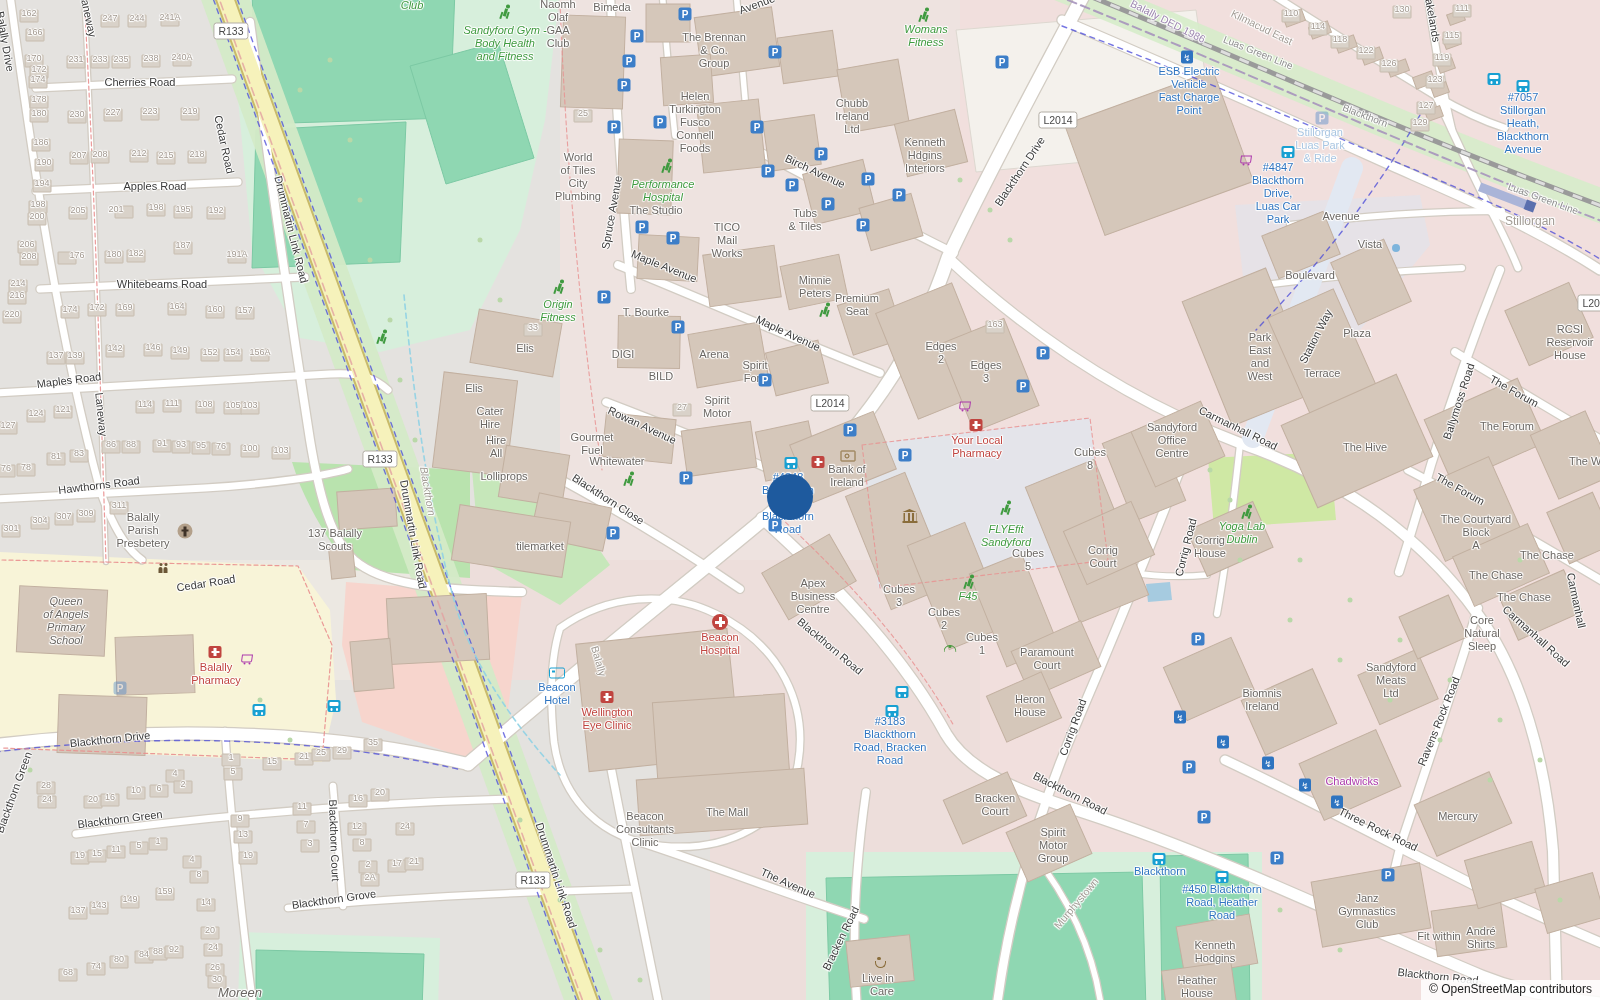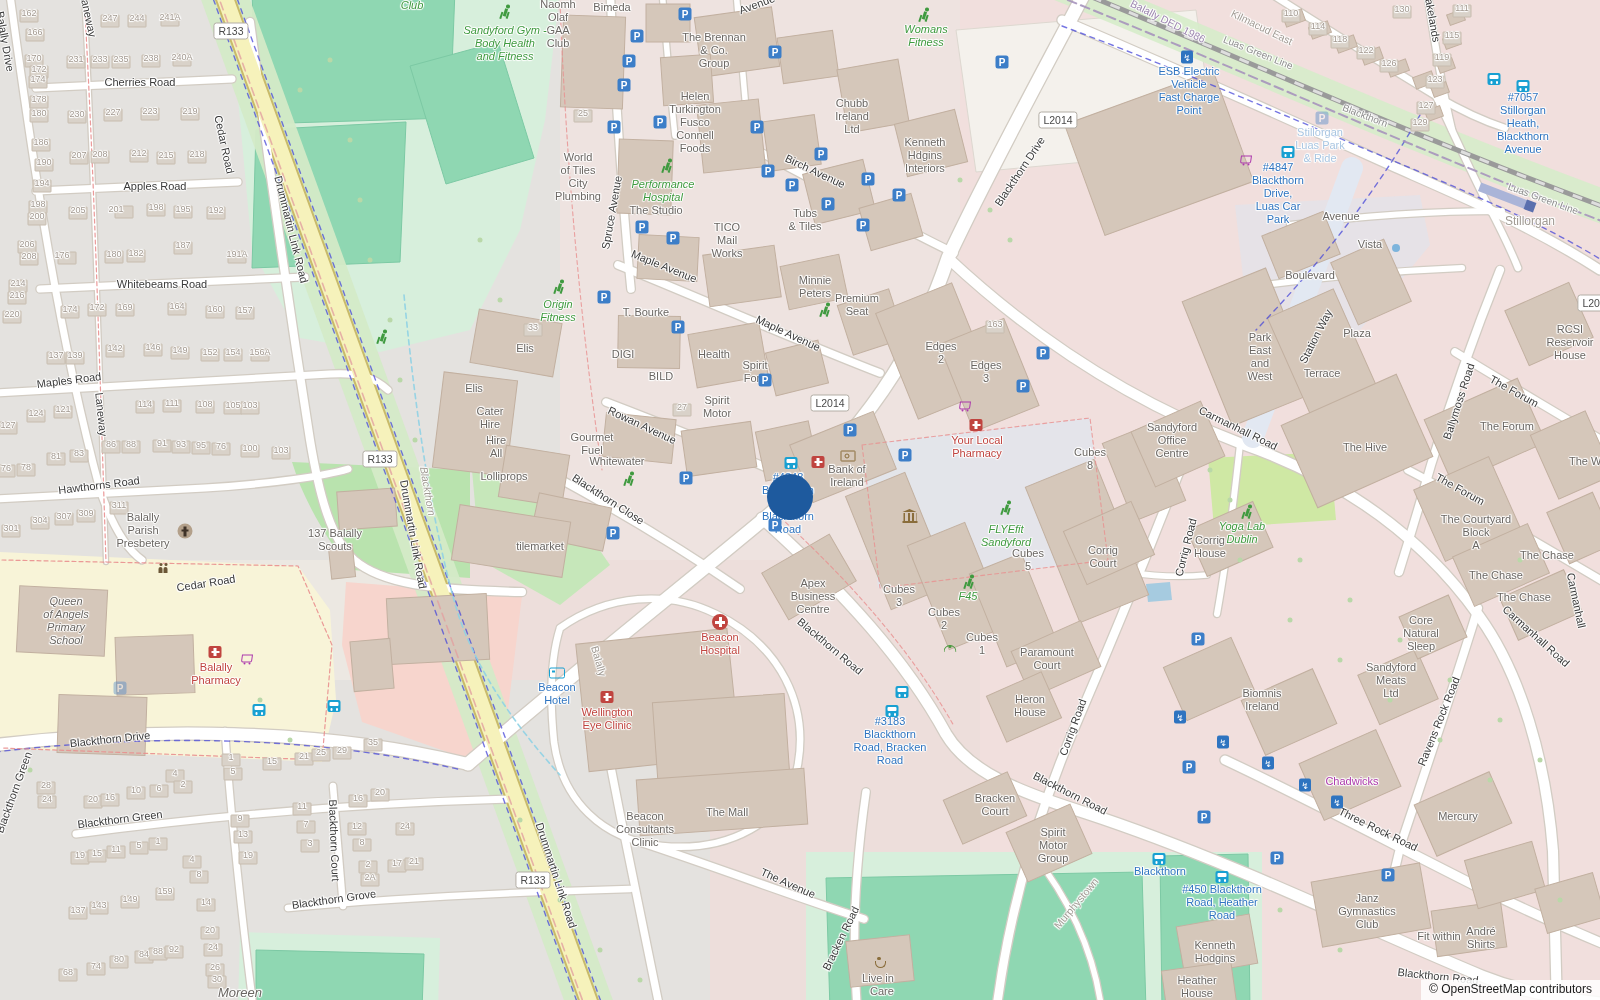--- a/index.html
+++ b/index.html
@@ -757,21 +757,21 @@
         <div>Premium</div>
         <div>Seat</div>
       </div>
       <div class="lbl poi" style="left: 646px; top: 306.18px; transform: translateX(-50%);">
         <div>T. Bourke</div>
       </div>
       <div class="lbl poi" style="left: 623px; top: 348.18px; transform: translateX(-50%);">
         <div>DIGI</div>
       </div>
       <div class="lbl poi" style="left: 714px; top: 348.18px; transform: translateX(-50%);">
-        <div>Health</div>
+        <div>Arena</div>
       </div>
       <div class="lbl poi" style="left: 661px; top: 370.18px; transform: translateX(-50%);">
         <div>BILD</div>
       </div>
       <div class="lbl poi" style="left: 755px; top: 359.18px; transform: translateX(-50%);">
         <div>Spirit</div>
         <div>Ford</div>
       </div>
       <div class="lbl poi" style="left: 717px; top: 394.18px; transform: translateX(-50%);">
         <div>Spirit</div>
@@ -909,21 +909,21 @@
       </div>
       <div class="lbl poi" style="left: 1547px; top: 549.18px; transform: translateX(-50%);">
         <div>The Chase</div>
       </div>
       <div class="lbl poi" style="left: 1496px; top: 569.18px; transform: translateX(-50%);">
         <div>The Chase</div>
       </div>
       <div class="lbl poi" style="left: 1524px; top: 591.18px; transform: translateX(-50%);">
         <div>The Chase</div>
       </div>
-      <div class="lbl poi" style="left: 1421px; top: 614.18px; transform: translateX(-50%);">
+      <div class="lbl poi" style="left: 1482px; top: 614.18px; transform: translateX(-50%);">
         <div>Core</div>
         <div>Natural</div>
         <div>Sleep</div>
       </div>
       <div class="lbl poi" style="left: 1391px; top: 661.18px; transform: translateX(-50%);">
         <div>Sandyford</div>
         <div>Meats</div>
         <div>Ltd</div>
       </div>
       <div class="lbl poi" style="left: 1262px; top: 687.18px; transform: translateX(-50%);">
@@ -1151,21 +1151,21 @@
       </div>
       <div class="lbl hn" style="left: 183px; top: 204.18px; transform: translateX(-50%);">
         <div>195</div>
       </div>
       <div class="lbl hn" style="left: 216px; top: 205.18px; transform: translateX(-50%);">
         <div>192</div>
       </div>
       <div class="lbl hn" style="left: 183px; top: 240.18px; transform: translateX(-50%);">
         <div>187</div>
       </div>
-      <div class="lbl hn" style="left: 62px; top: 250.18px; transform: translateX(-50%);">
+      <div class="lbl hn" style="left: 77px; top: 250.18px; transform: translateX(-50%);">
         <div>176</div>
       </div>
       <div class="lbl hn" style="left: 114px; top: 249.18px; transform: translateX(-50%);">
         <div>180</div>
       </div>
       <div class="lbl hn" style="left: 136px; top: 248.18px; transform: translateX(-50%);">
         <div>182</div>
       </div>
       <div class="lbl hn" style="left: 237px; top: 249.18px; transform: translateX(-50%);">
         <div>191A</div>

